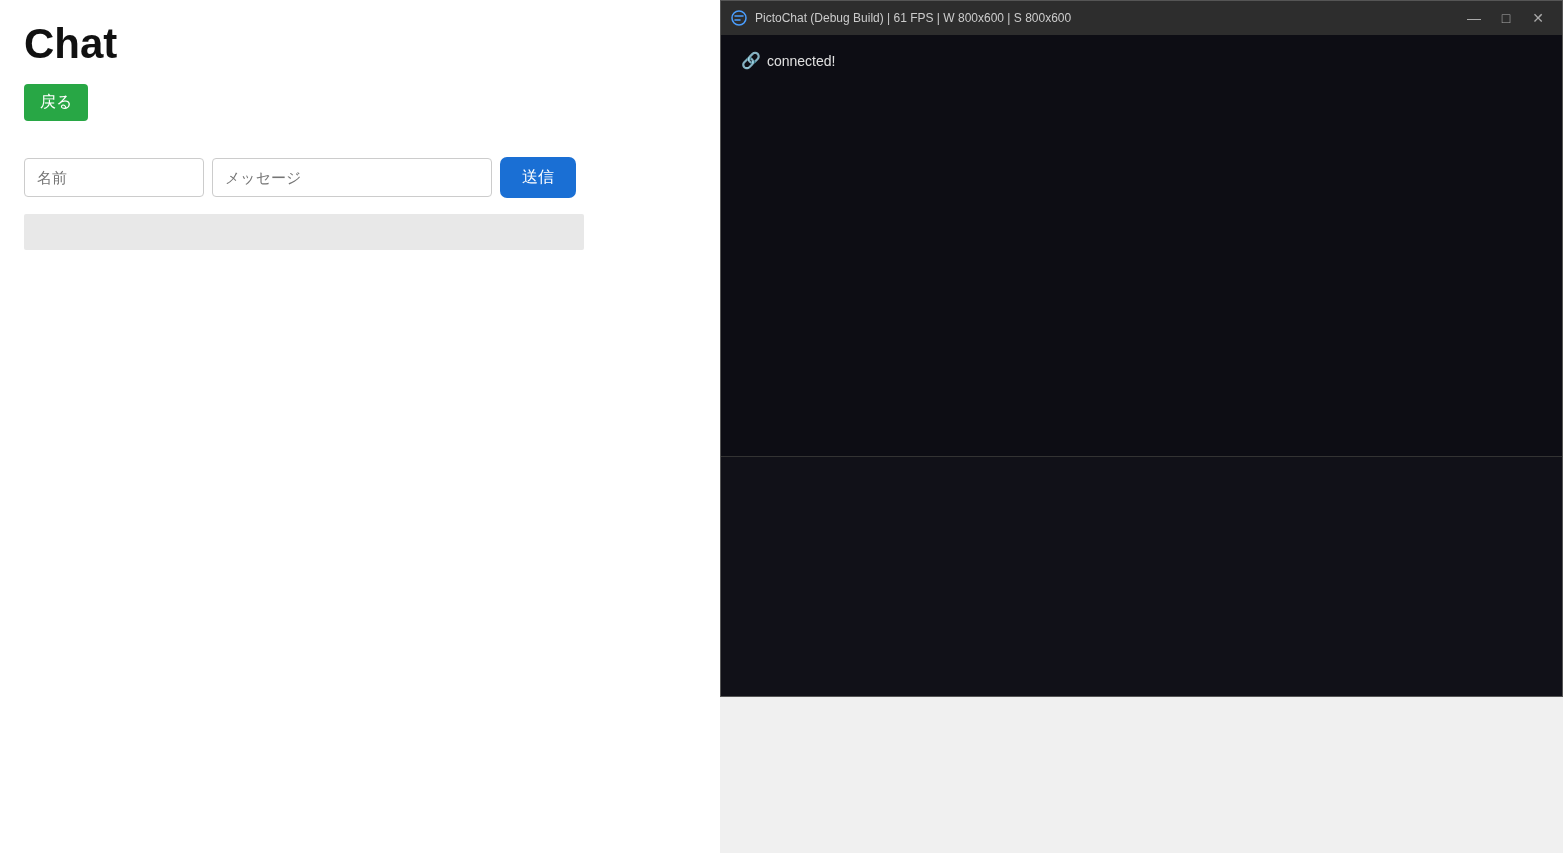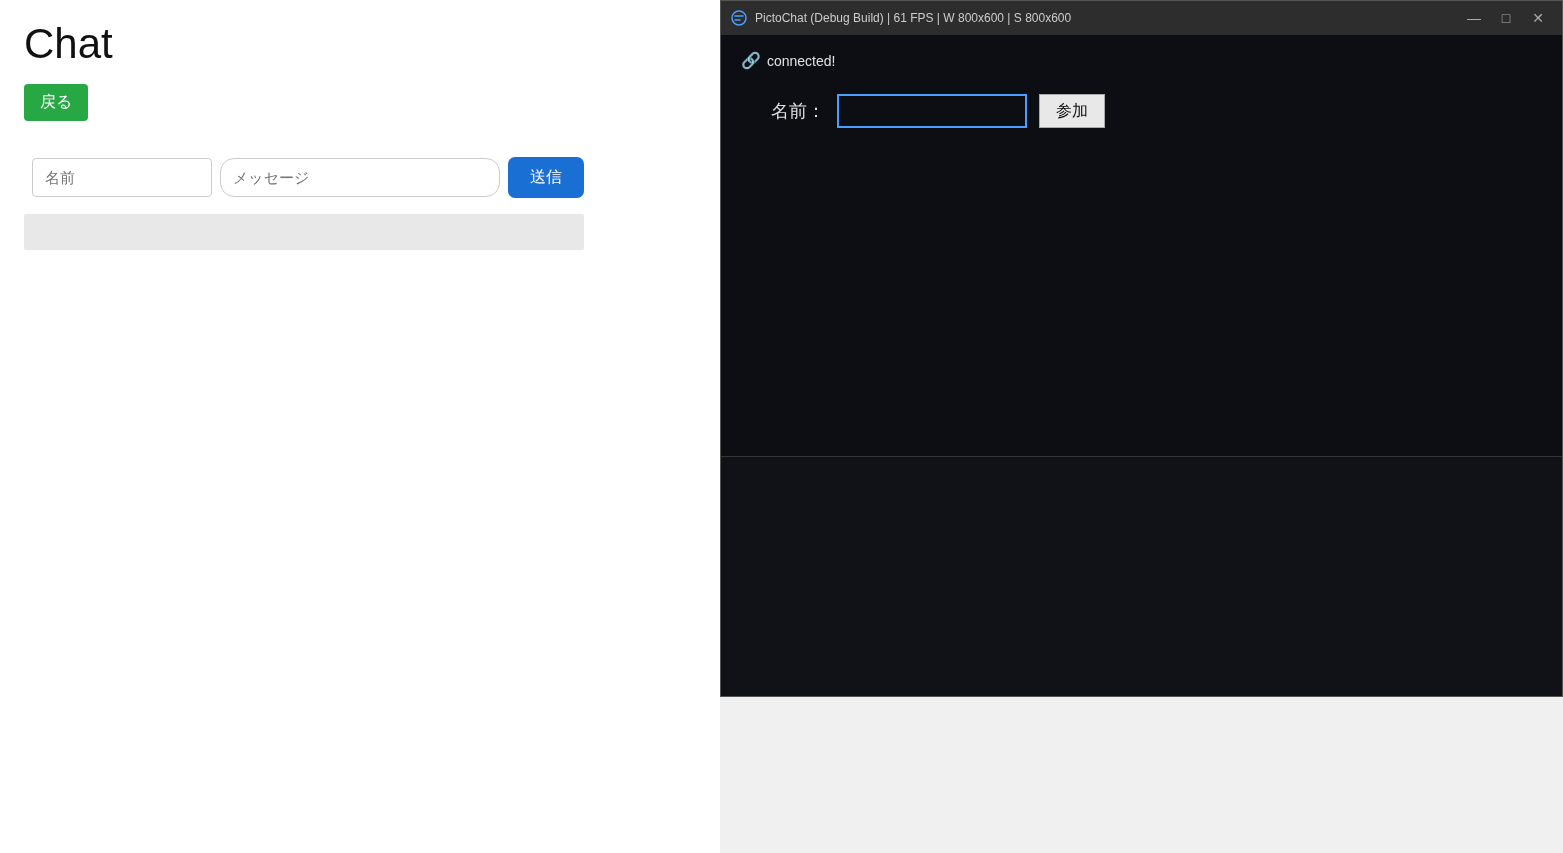--- a/index.html
+++ b/index.html
@@ -21,21 +21,21 @@
     .left-panel {
       width: 720px;
       height: 853px;
       background: #ffffff;
       padding: 16px 24px;
       flex-shrink: 0;
     }
 
     .page-title {
       font-size: 42px;
-      font-weight: normal;
+      font-weight: bold;
       color: #111111;
       margin-bottom: 16px;
       margin-top: 4px;
     }
 
     .back-button {
       background: #28a745;
       color: #ffffff;
       border: none;
       border-radius: 4px;
@@ -53,28 +53,27 @@
       margin-bottom: 16px;
     }
 
     .name-input {
       width: 180px;
       padding: 10px 12px;
       border: 1px solid #cccccc;
       border-radius: 4px;
       font-size: 15px;
       color: #0f766e;
-      margin-left: 8px;
     }
 
     .message-input {
       width: 280px;
       padding: 10px 12px;
       border: 1px solid #cccccc;
-      border-radius: 14px;
+      border-radius: 4px;
       font-size: 15px;
       color: #999;
     }
 
     .send-button {
       background: #1a6fd4;
       color: #ffffff;
       border: none;
       border-radius: 7px;
       padding: 10px 22px;
@@ -255,22 +254,17 @@
         <button class="win-ctrl close">✕</button>
       </div>
     </div>
 
     <div class="window-content-top">
       <div class="connected-status">
         <span class="connected-icon">🔗</span>
         <span>connected!</span>
       </div>
 
-      <div class="join-form">
-        <span class="join-label">名前：</span>
-        <input class="name-input-right" type="text" style="">
-        <button class="join-button">参加</button>
-      </div>
     </div>
 
     <div class="window-content-bottom"></div>
   </div>
 </div>
 
 </body></html>

